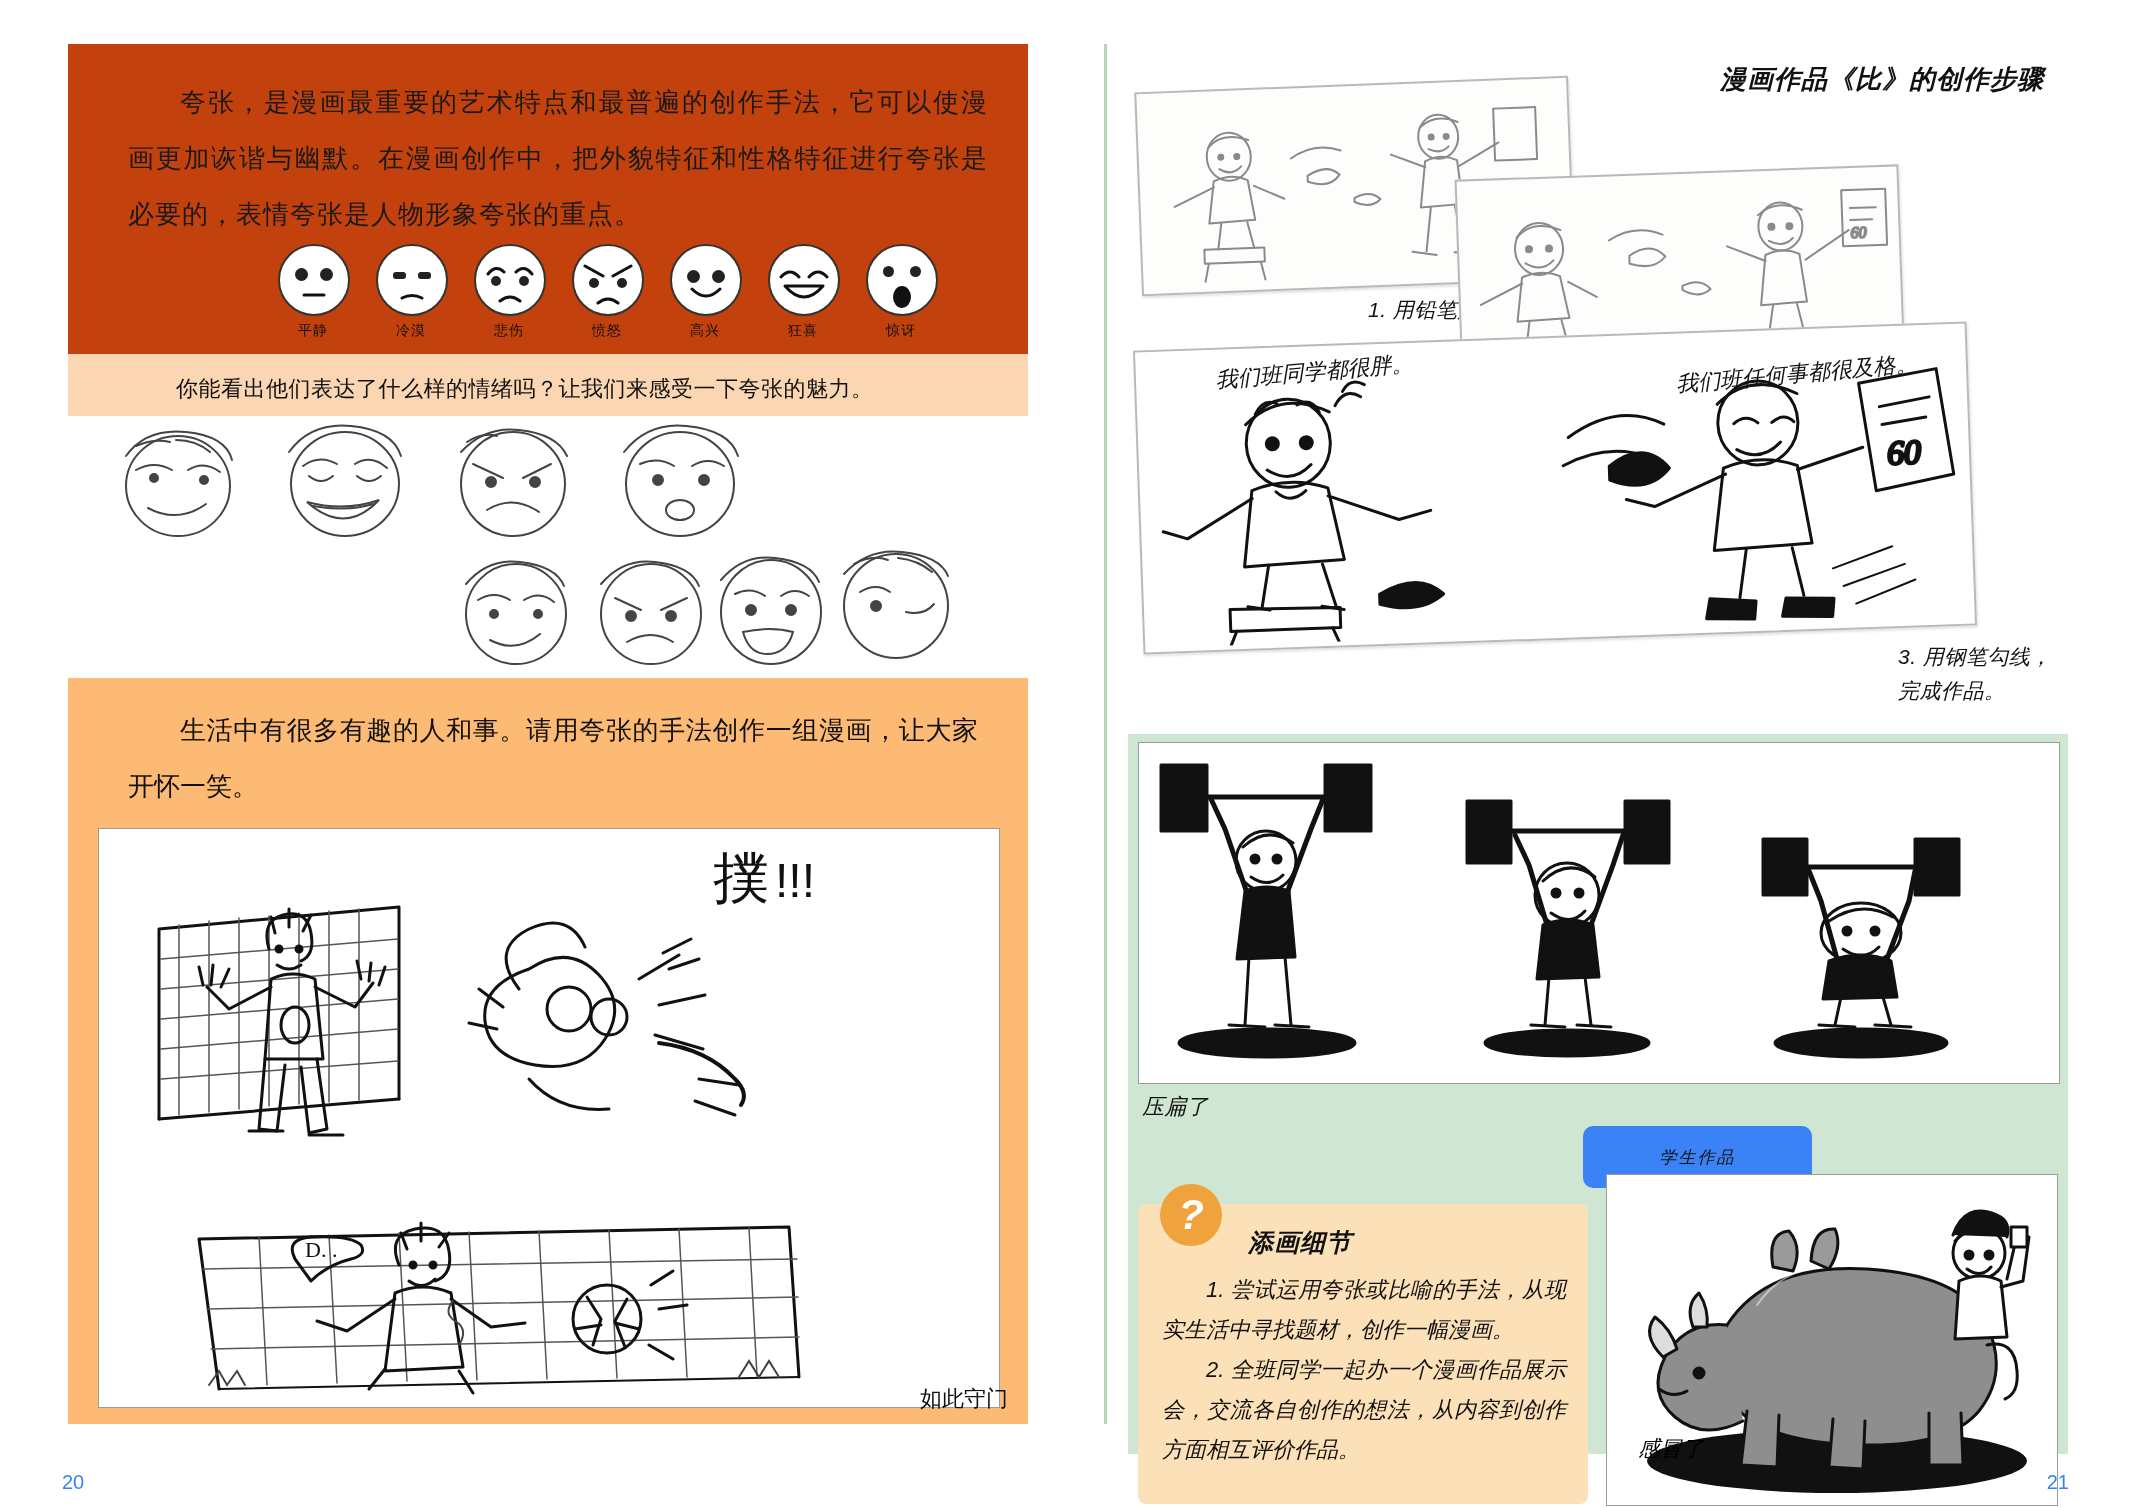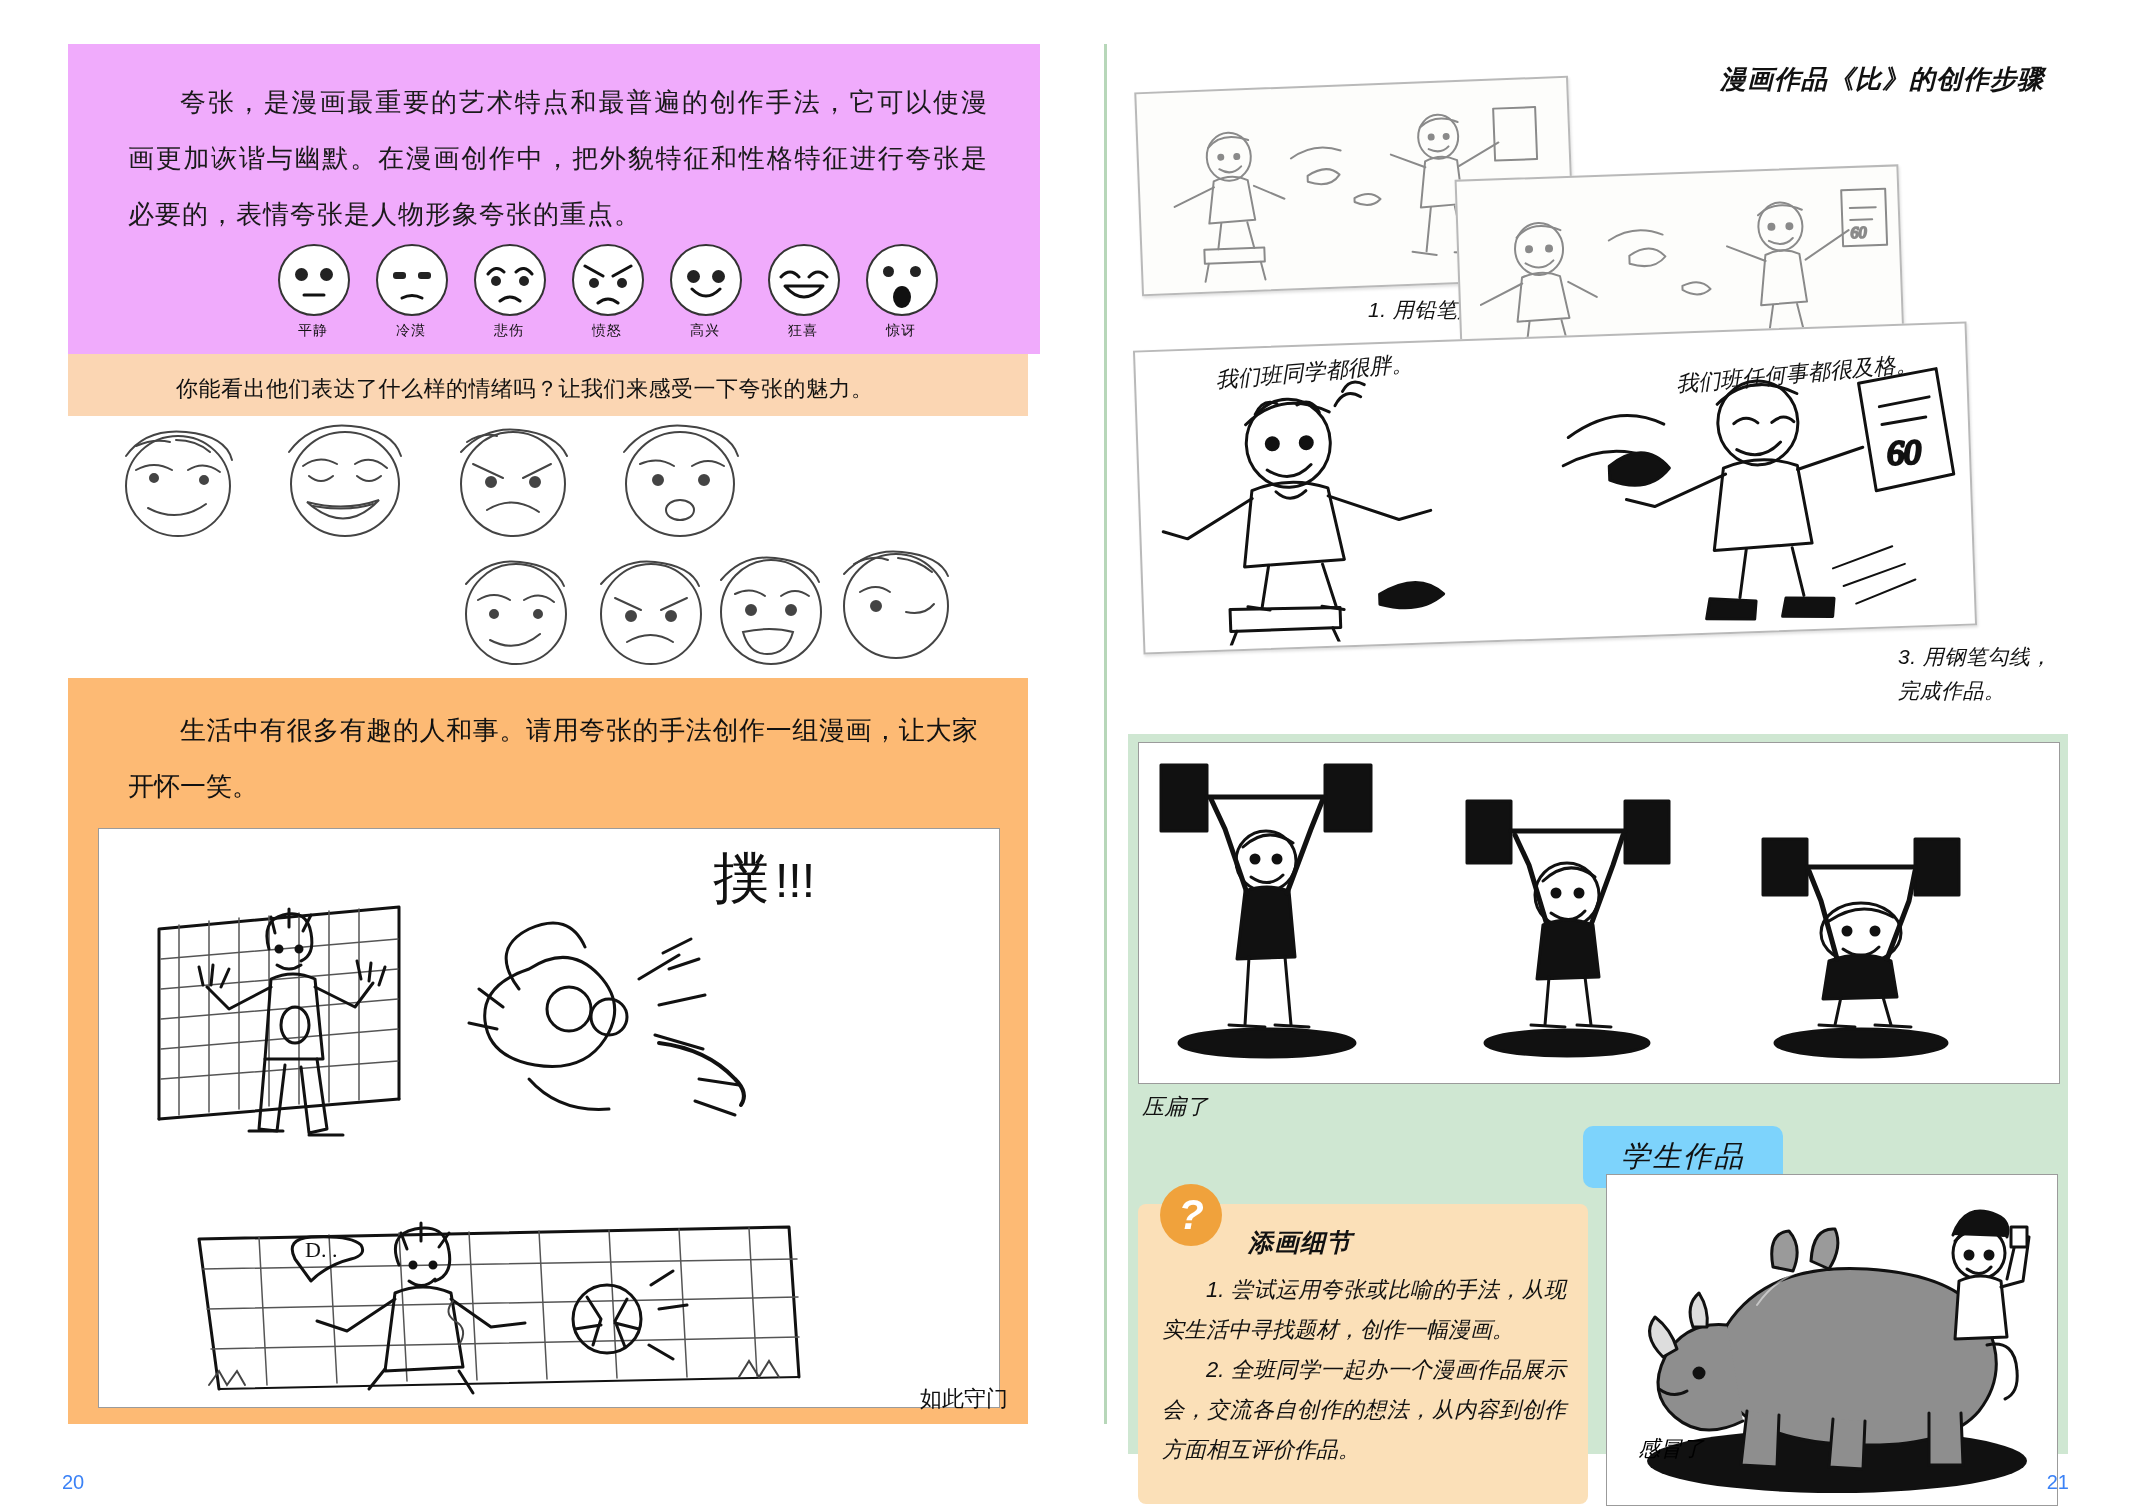--- a/index.html
+++ b/index.html
@@ -6,21 +6,21 @@
   body{width:2131px;height:1508px;font-family:"Liberation Sans",sans-serif;position:relative;overflow:hidden;}
   .page{position:absolute;top:0;left:0;width:2131px;height:1508px;}
 
   
   .left-page{position:absolute;left:68px;top:44px;width:960px;height:1380px;}
   .right-page{position:absolute;left:1128px;top:44px;width:940px;height:1380px;font-style:italic;}
 
   .spine{position:absolute;left:1104px;top:44px;width:3px;height:1380px;background:#b7d7b9;}
 
   
-  .intro-block{position:absolute;left:0;top:0;width:960px;height:310px;background:#f0abfc;padding-left:12px;}
+  .intro-block{position:absolute;left:0;top:0;width:960px;height:310px;background:#c2410c;}
   .intro-text{position:absolute;left:60px;top:30px;width:860px;font-size:26px;line-height:56px;color:#1a1a1a;letter-spacing:1px;text-align:justify;}
   .intro-text .indent{text-indent:52px;display:block;}
 
   .faces-row{position:absolute;left:210px;top:200px;width:680px;height:110px;display:flex;gap:28px;}
   .face{width:70px;text-align:center;}
   .face .ball{width:68px;height:68px;border-radius:50%;border:2px solid #333;background:#fff;position:relative;}
   .face .lbl{font-size:14px;margin-top:6px;color:#111;letter-spacing:1px;}
   .eye{position:absolute;width:13px;height:13px;border-radius:50%;background:#222;top:22px;}
   .eyeL{left:15px;} .eyeR{right:15px;}
   .mouth{position:absolute;left:50%;transform:translateX(-50%);}
@@ -40,21 +40,21 @@
   .steps-area{position:absolute;left:0;top:0;width:940px;height:690px;background:#fff;}
   .step-cap{position:absolute;font-size:21px;color:#111;letter-spacing:.5px;}
 
   .sk{position:absolute;background:#fdfdfb;border:2px solid #b9b9b9;box-shadow:1px 2px 3px rgba(0,0,0,.12);}
 
   .lift-block{position:absolute;left:0;top:690px;width:940px;height:720px;background:#cfe7d2;}
   .lift-frame{position:absolute;left:10px;top:8px;width:920px;height:340px;background:#fff;border:1px solid #9b9b9b;}
   .cap-flat{position:absolute;left:14px;top:358px;font-size:22px;color:#111;}
   .cap-cold{position:absolute;left:510px;top:700px;font-size:22px;color:#000000;}
 
-  .student-badge{position:absolute;left:455px;top:392px;width:200px;height:62px;background:#7dd3fc;border-radius:10px;display:flex;align-items:center;justify-content:center;font-size:29px;color:#111;letter-spacing:2px;}
+  .student-badge{position:absolute;left:455px;top:392px;width:229px;height:62px;background:#3b82f6;border-radius:10px;display:flex;align-items:center;justify-content:center;font-size:17px;color:#111;letter-spacing:2px;}
 
   .hw-box{position:absolute;left:10px;top:470px;width:450px;height:300px;background:#fbe0b8;border-radius:8px;}
   .hw-title{position:absolute;left:110px;top:22px;font-size:25px;font-weight:bold;color:#111;letter-spacing:1px;}
   .hw-qmark{position:absolute;left:22px;top:-20px;width:62px;height:62px;border-radius:50%;background:#f0a23c;color:#fff;font-size:42px;font-weight:bold;display:flex;align-items:center;justify-content:center;}
   .hw-text{position:absolute;left:24px;top:66px;width:404px;font-size:22px;line-height:40px;color:#111;text-align:justify;}
   .hw-text p{margin:0;text-indent:44px;}
 
   .rhino-frame{position:absolute;left:478px;top:440px;width:450px;height:330px;background:#fff;border:1px solid #9b9b9b;overflow:hidden;}
 
   .pgnum{position:absolute;bottom:14px;font-size:20px;color:#3b82f6;}

